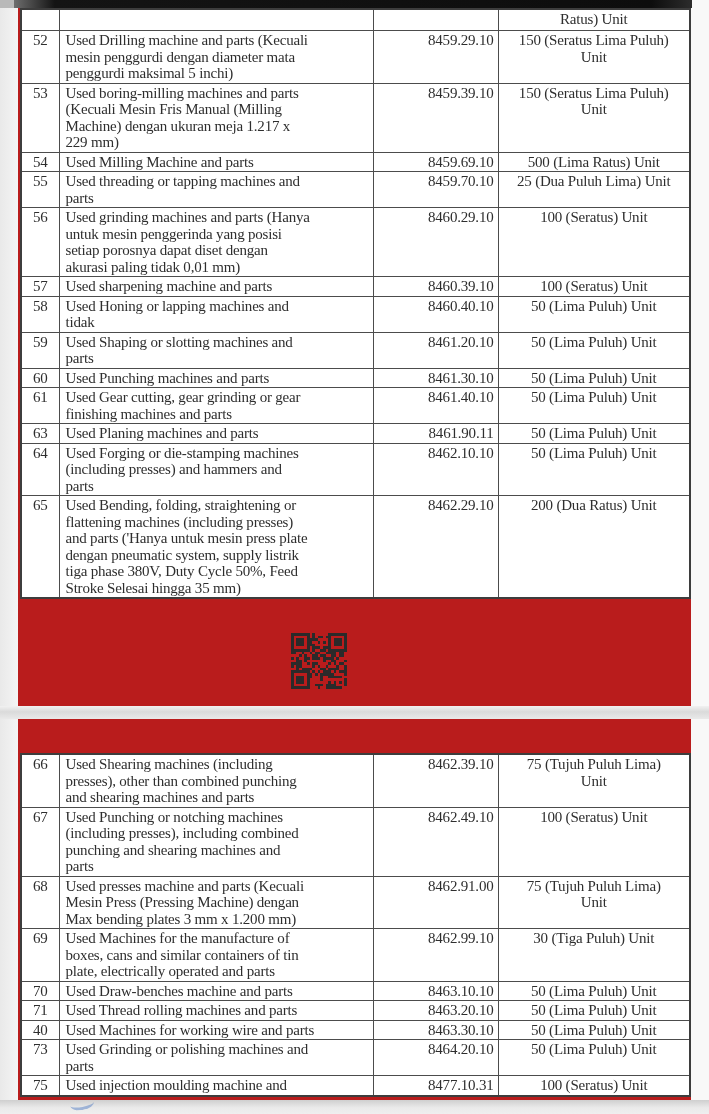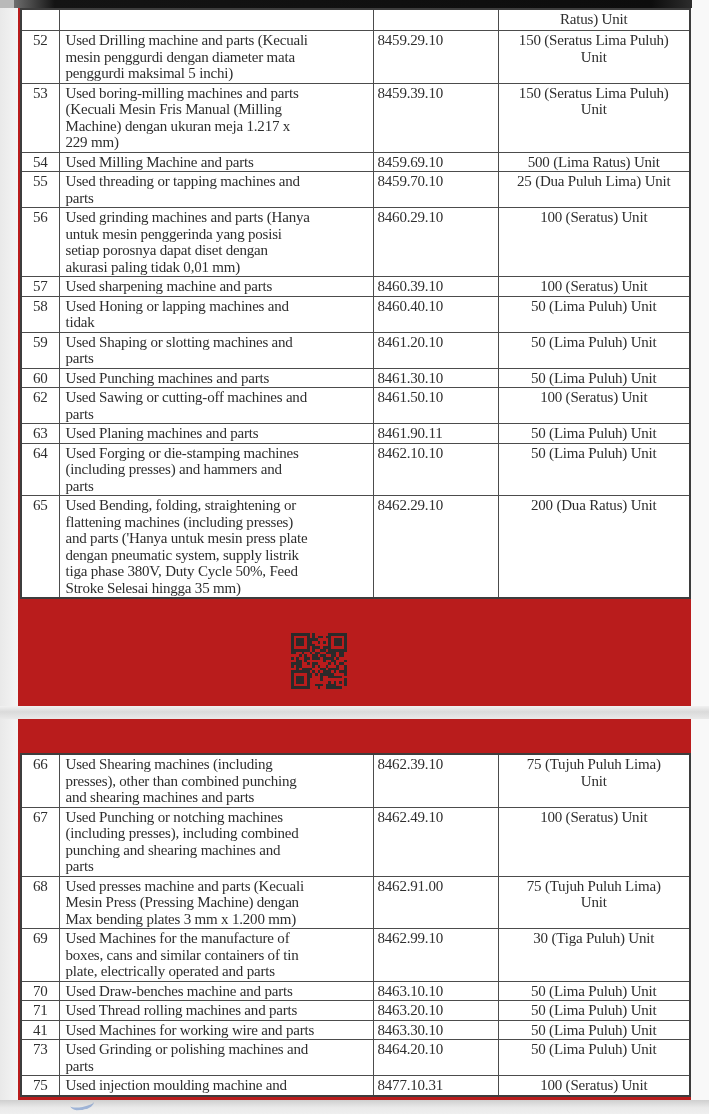--- a/index.html
+++ b/index.html
@@ -41,21 +41,21 @@
   .tbl td{
     border:1px solid #4c4c4c;
     vertical-align:top;
     padding:1px 4px;
     white-space:pre-line;
     overflow:hidden;
   }
   .tbl{border:2px solid #3d3d3d;}
   td.c-no{text-align:center;padding:1px 2px;}
   td.c-desc{text-align:left;padding:1px 6px;}
-  td.c-hs{text-align:left;}
+  td.c-hs{text-align:right;}
   td.c-qty{text-align:center;}
   tr.carryover td{height:18px;}
 
   
   .qr{position:absolute;left:291px;top:632px;width:56px;height:58px;z-index:3;}
 </style>
 </head>
 <body>
 
 <div class="page">
@@ -140,25 +140,25 @@
       <td class="c-hs">8461.20.10</td>
       <td class="c-qty">50 (Lima Puluh) Unit</td>
     </tr>
         <tr>
       <td class="c-no">60</td>
       <td class="c-desc">Used Punching machines and parts</td>
       <td class="c-hs">8461.30.10</td>
       <td class="c-qty">50 (Lima Puluh) Unit</td>
     </tr>
         <tr>
-      <td class="c-no">62</td>
-      <td class="c-desc">Used Sawing or cutting-off machines and
-parts</td>
-      <td class="c-hs">8461.50.10</td>
-      <td class="c-qty">100 (Seratus) Unit</td>
+      <td class="c-no">61</td>
+      <td class="c-desc">Used Gear cutting, gear grinding or gear
+finishing machines and parts</td>
+      <td class="c-hs">8461.40.10</td>
+      <td class="c-qty">50 (Lima Puluh) Unit</td>
     </tr>
         <tr>
       <td class="c-no">63</td>
       <td class="c-desc">Used Planing machines and parts</td>
       <td class="c-hs">8461.90.11</td>
       <td class="c-qty">50 (Lima Puluh) Unit</td>
     </tr>
         <tr>
       <td class="c-no">64</td>
       <td class="c-desc">Used Forging or die-stamping machines
@@ -472,21 +472,21 @@
       <td class="c-hs">8463.10.10</td>
       <td class="c-qty">50 (Lima Puluh) Unit</td>
     </tr>
         <tr>
       <td class="c-no">71</td>
       <td class="c-desc">Used Thread rolling machines and parts</td>
       <td class="c-hs">8463.20.10</td>
       <td class="c-qty">50 (Lima Puluh) Unit</td>
     </tr>
         <tr>
-      <td class="c-no">41</td>
+      <td class="c-no">40</td>
       <td class="c-desc">Used Machines for working wire and parts</td>
       <td class="c-hs">8463.30.10</td>
       <td class="c-qty">50 (Lima Puluh) Unit</td>
     </tr>
         <tr>
       <td class="c-no">73</td>
       <td class="c-desc">Used Grinding or polishing machines and
 parts</td>
       <td class="c-hs">8464.20.10</td>
       <td class="c-qty">50 (Lima Puluh) Unit</td>

